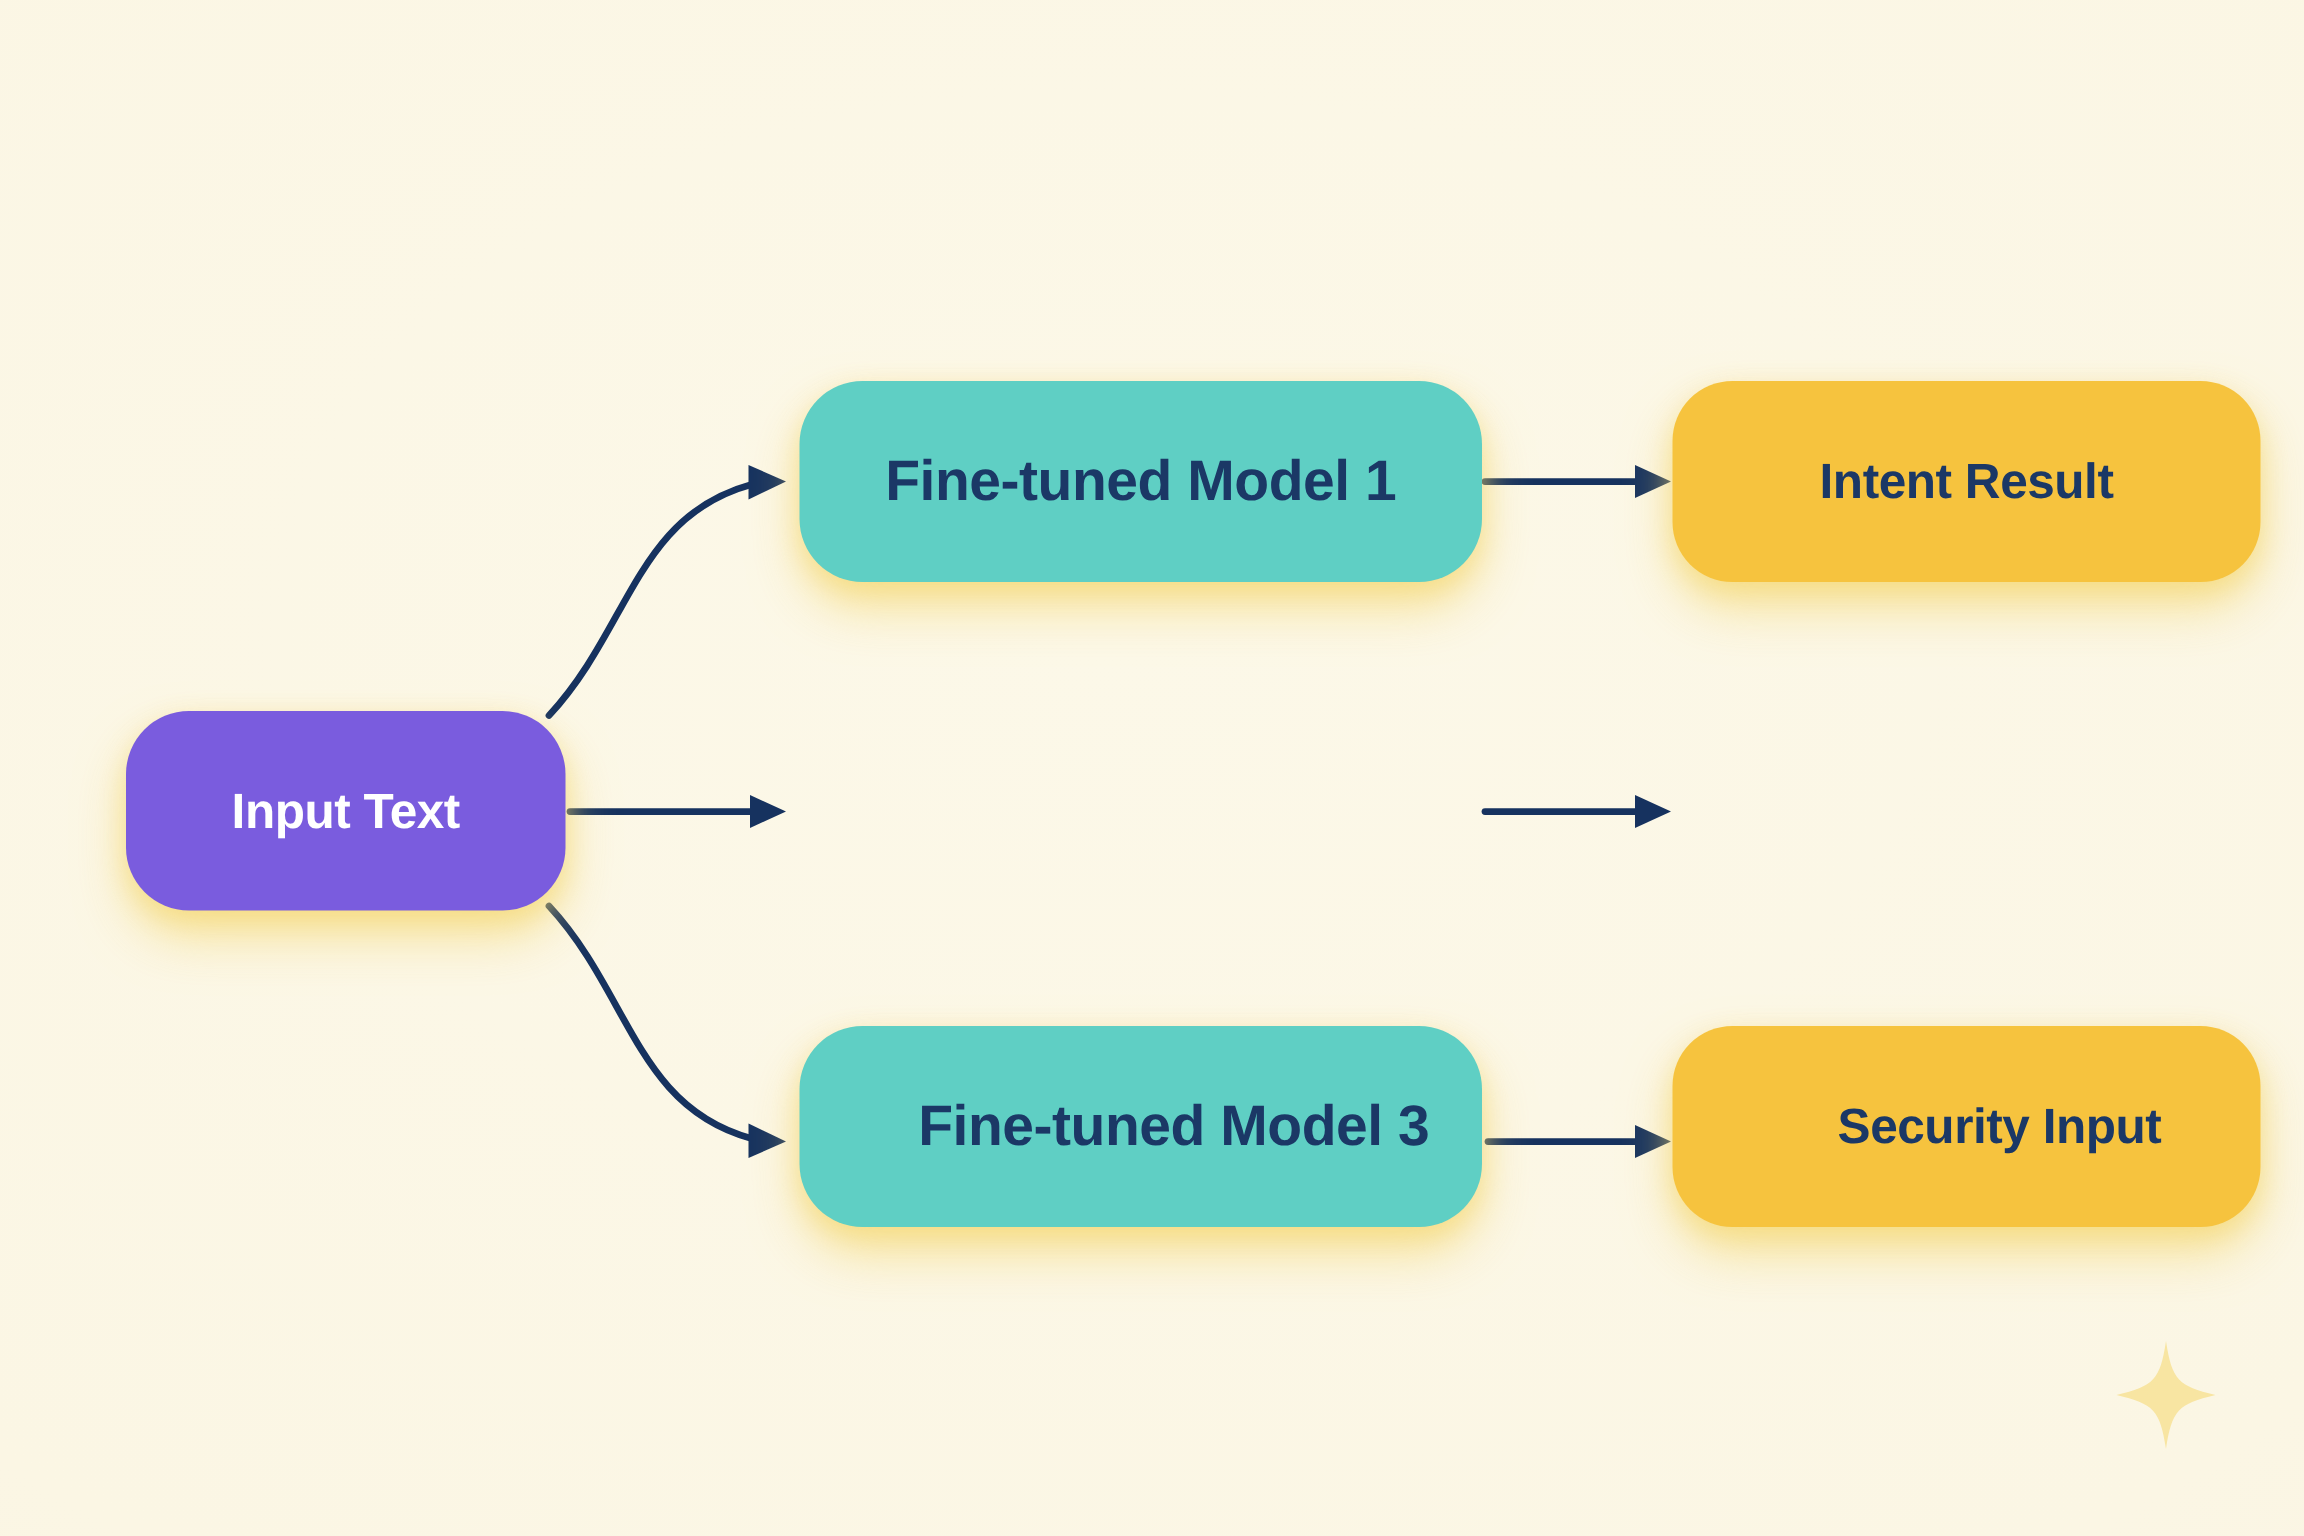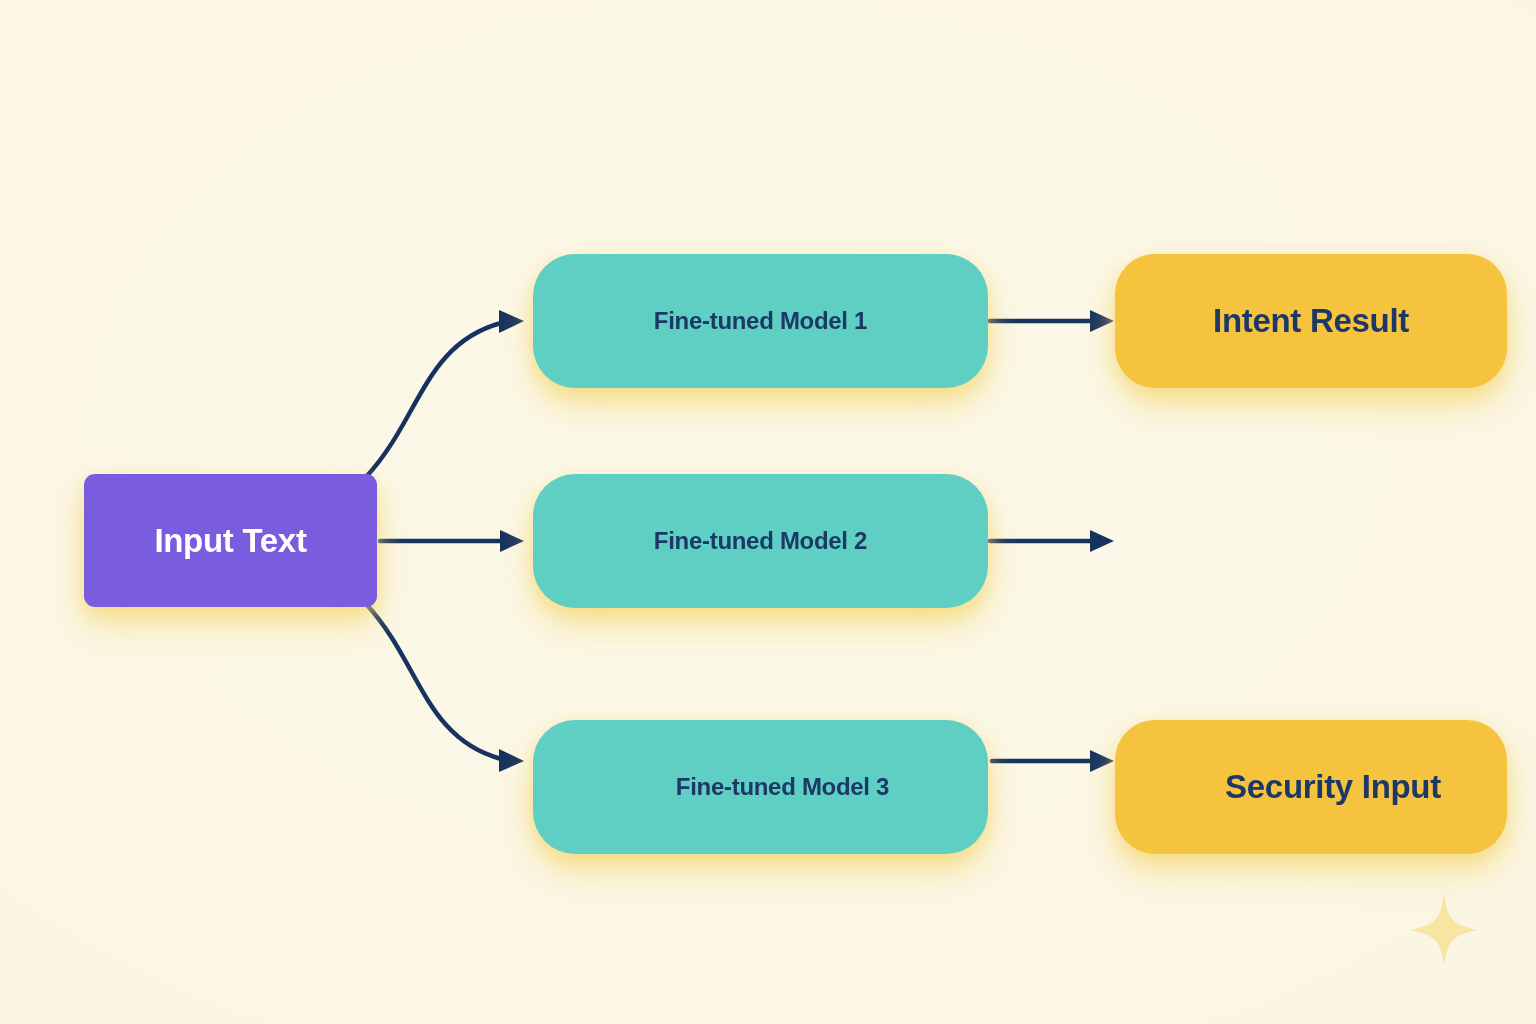--- a/index.html
+++ b/index.html
@@ -50,40 +50,39 @@
     box-shadow:
       0 18px 34px -2px rgba(245, 214, 106, 0.65),
       0 6px 16px rgba(245, 214, 106, 0.45);
   }
   .node-input {
     left: 84px; top: 474px;
     width: 293px; height: 133px;
     background: var(--input-box);
     color: var(--input-text);
     font-size: 33px;
-    border-radius: 11px;
   }
   .node-model {
     left: 533px;
     width: 455px; height: 134px;
     background: var(--model-box);
     color: var(--box-text);
-    font-size: 24px;
+    font-size: 38px;
   }
   .node-result {
     left: 1115px;
     width: 392px; height: 134px;
     border-radius: 40px;
     background: var(--result-box);
     color: var(--box-text);
     font-size: 33px;
   }
   .row-1 { top: 254px; }
   .row-2 { top: 474px; }
-  .row-3 { top: 720px; padding-left: 44px; }
+  .row-3 { top: 684px; padding-left: 44px; }
   .sparkle {
     position: absolute;
     left: 1408px; top: 892px;
     width: 72px; height: 78px;
   }
   .sparkle path { fill: var(--sparkle); }
 </style>
 </head>
 <body>
 
@@ -122,23 +121,20 @@
     </g>
   </svg>
 
   <div class="node node-input">
     <span>Input Text</span>
   </div>
 
   <div class="node node-model row-1">
     <span>Fine-tuned Model 1</span>
   </div>
-  <div class="node node-model row-2">
-    <span>Fine-tuned Model 2</span>
-  </div>
   <div class="node node-model row-3">
     <span>Fine-tuned Model 3</span>
   </div>
 
   <div class="node node-result row-1">
     <span>Intent Result</span>
   </div>
   <div class="node node-result row-3">
     <span>Security Input</span>
   </div>

